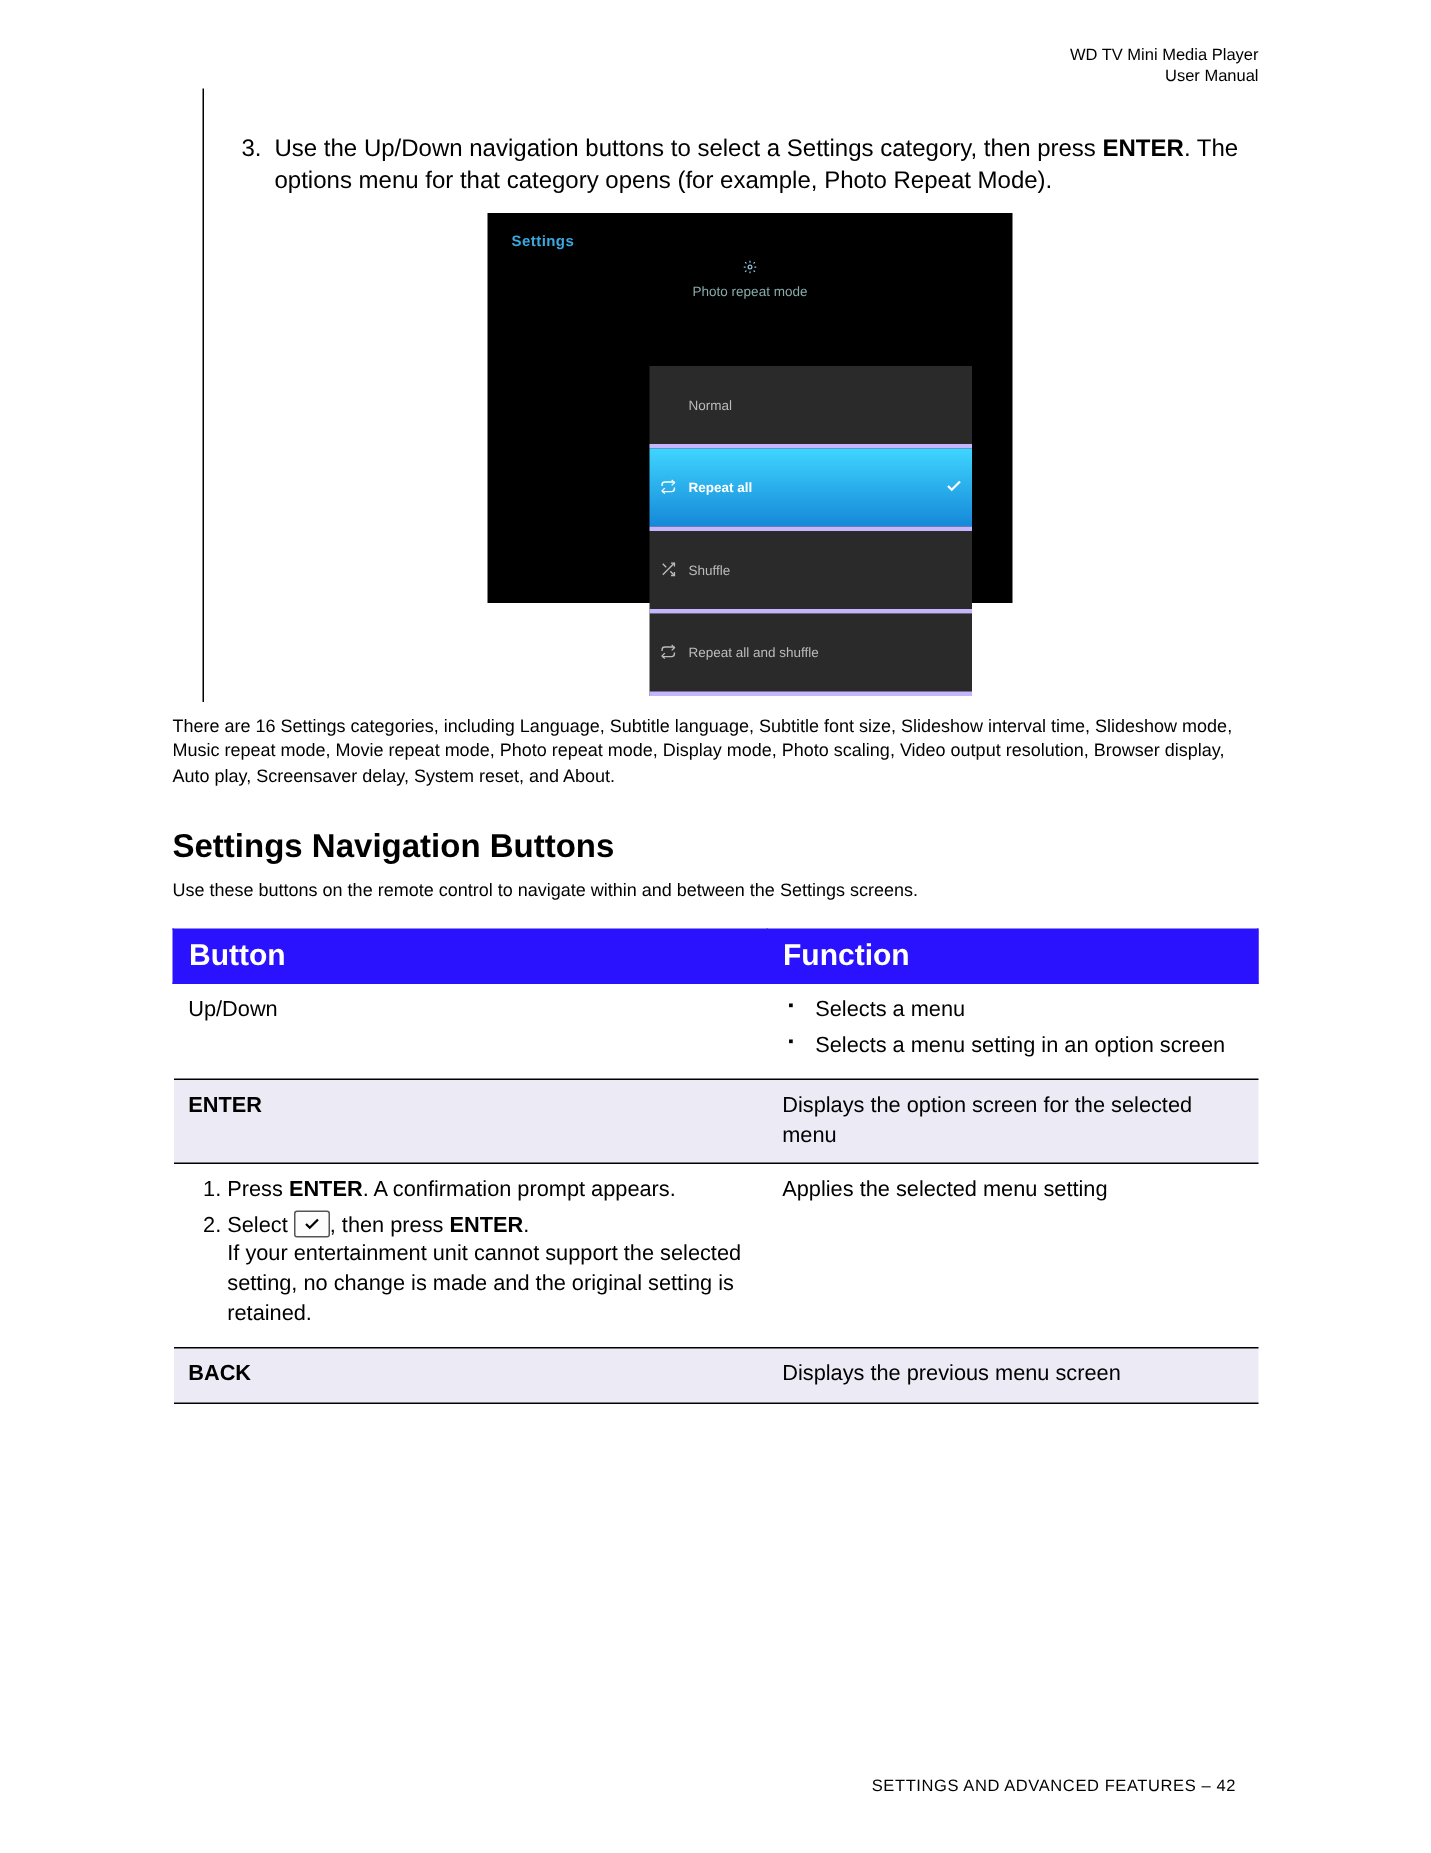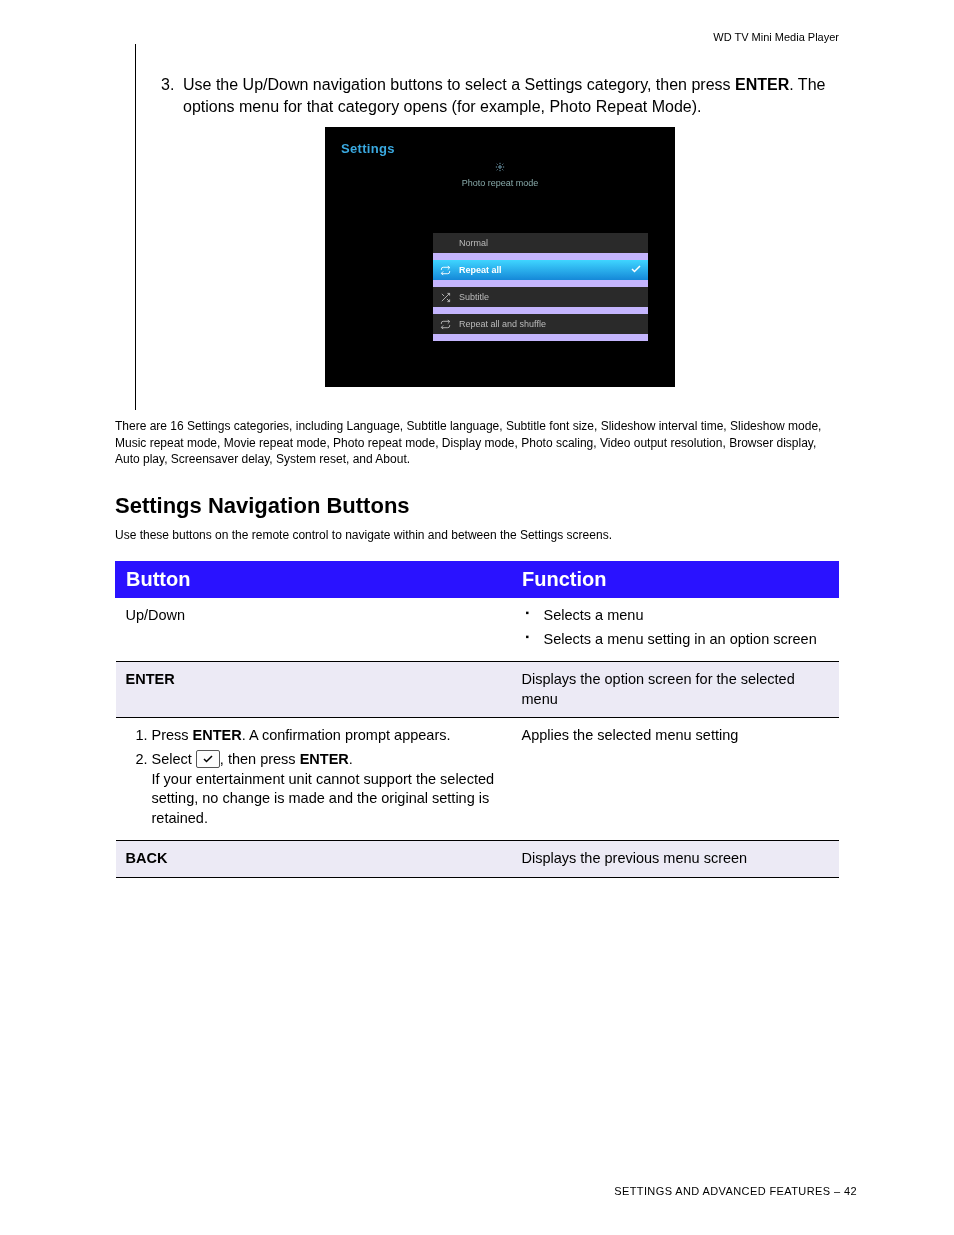--- a/index.html
+++ b/index.html
@@ -42,35 +42,35 @@
     width: 350px;
     height: 260px;
     background: #000;
     text-align: left;
     position: relative;
     padding: 14px 16px;
     box-sizing: border-box;
     color: #ccc;
     font-size: 10px;
   }
-  .tv-title { color: #3aa9e0; font-weight: bold; font-size: 13px; letter-spacing: .3px; }
+  .tv-title { color: #3aa9e0; font-weight: bold; font-size: 10px; letter-spacing: .3px; }
   .tv-sub { margin-top: 6px; display:flex; align-items:center; gap:6px; font-size:9px; color:#8aa;flex-direction:column; }
   .gear-icon { width:10px; height:10px; display:inline-block; }
   .options {
     margin-top: 45px;
     margin-left: 92px;
     width: 215px;
     font-size: 9px;
   }
   .opt-row {
     display: flex; align-items: center;
     background: #2a2a2a;
-    border-bottom: 7px solid #c4b5fd;
+    border-bottom: 3px solid #c4b5fd;
     height: 20px;
-    padding: 0 6px;
+    padding: 16px 6px;
     color: #bbb;
     gap: 8px;
   }
   .opt-row.sel {
     background: linear-gradient(#3fd5ff, #1588d8);
     color: #fff;
     font-weight: bold;
   }
   .opt-icon { width: 12px; flex:0 0 12px; display:flex; align-items:center; justify-content:center; }
   .opt-label { flex: 1; }
@@ -118,32 +118,33 @@
     border: 1px solid #555;
     border-radius: 2px;
     background: #fdfdfd;
     vertical-align: middle;
     position: relative; top: -1px;
   }
   .check-badge svg { width: 12px; height: 12px; }
   .footer {
     position: absolute;
     bottom: 38px;
-    right: 97px;
+    right: 130px;
     font-size: 11px;
     letter-spacing: .4px;
   }
 </style>
 </head>
 <body>
 
 <div class="page">
 
   <div class="header-right">
     <div>WD TV Mini Media Player</div>
+    <div>User Manual</div>
   </div>
 
   <div class="rule-area">
     <div class="step-row">
       <div class="step-num">3.</div>
       <div class="step-text">
         <span>Use the Up/Down navigation buttons to select a Settings category, then press </span><b>ENTER</b><span>. The options menu for that category opens (for example, Photo Repeat Mode).</span>
       </div>
     </div>
 
@@ -182,21 +183,21 @@
             <div class="opt-row">
               <span class="opt-icon">
                 <svg viewBox="0 0 24 24" width="11" height="11" fill="none" stroke="currentColor" stroke-width="2">
                   <path d="M16 3h5v5"></path>
                   <path d="M4 20L21 3"></path>
                   <path d="M21 16v5h-5"></path>
                   <path d="M15 15l6 6"></path>
                   <path d="M4 4l5 5"></path>
                 </svg>
               </span>
-              <span class="opt-label">Subtitle</span>
+              <span class="opt-label">Shuffle</span>
               <span class="opt-check"></span>
             </div>
             <div class="opt-row">
               <span class="opt-icon">
                 <svg viewBox="0 0 24 24" width="11" height="11" fill="none" stroke="currentColor" stroke-width="2">
                   <path d="M17 2l4 4-4 4"></path>
                   <path d="M3 11V9a4 4 0 014-4h14"></path>
                   <path d="M7 22l-4-4 4-4"></path>
                   <path d="M21 13v2a4 4 0 01-4 4H3"></path>
                 </svg>

